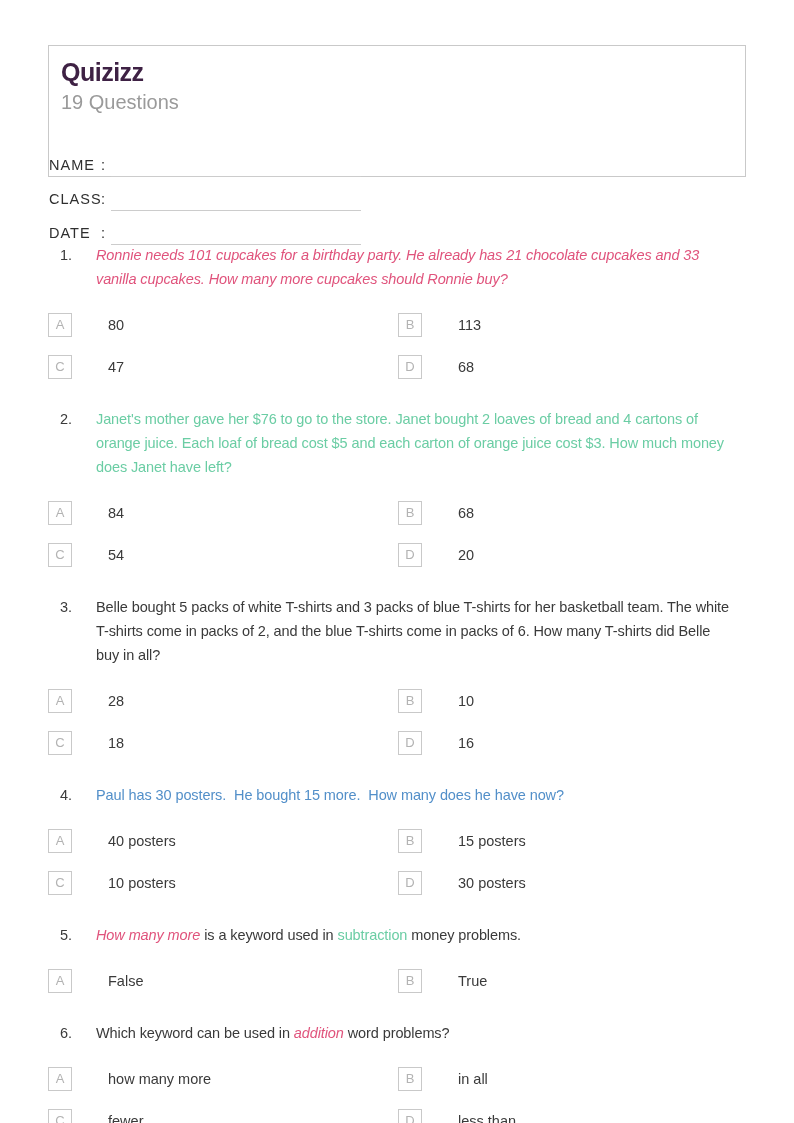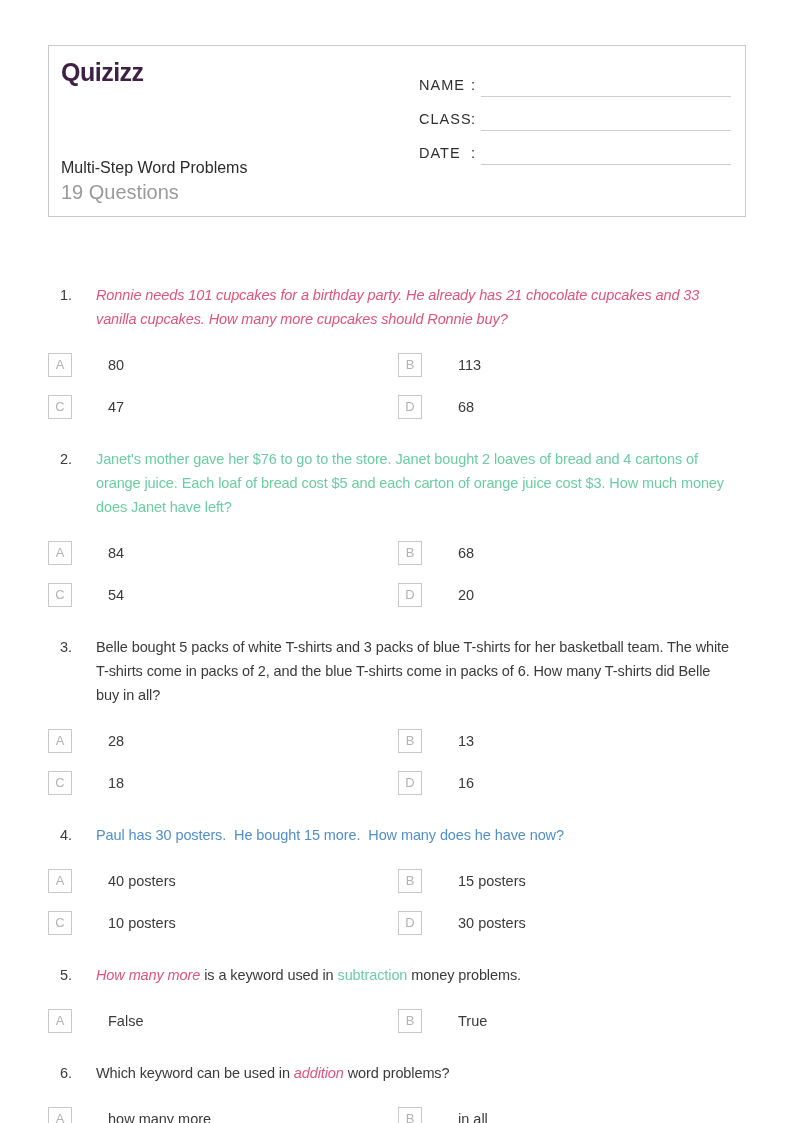--- a/index.html
+++ b/index.html
@@ -10,23 +10,24 @@
     overflow: hidden;
     font-family: "Liberation Sans", sans-serif;
     color: var(--ink, #3a3a3a);
     position: relative;
   }
   .page { padding: 0 48px; }
 
   
   .header-box {
     margin-top: 45px;
-    height: 172px;
+    height: 132px;
     border: 1px solid var(--box_border, #c9c9c9);
     display: flex;
+    flex-direction: column;
   }
   .header-left {
     flex: 1;
     padding: 12px 0 12px 12px;
     display: flex;
     flex-direction: column;
     justify-content: space-between;
   }
   .logo {
     font-size: 25px;
@@ -109,21 +110,20 @@
 </style>
 </head>
 <body>
 
 <div class="page">
 
   <div class="header-box">
     <div class="header-left">
       <div class="logo">Quizizz</div>
       <div class="title-block">
-        <div class="title">Multi-Step Word Problems</div>
         <div class="qcount">19 Questions</div>
       </div>
     </div>
     <div class="header-right">
       <div class="field-row">
         <span class="f-label">NAME</span>
           <span class="f-colon">:</span>
         <span class="f-line"></span>
       </div>
       <div class="field-row">
@@ -196,21 +196,21 @@
         <span class="q-num">3.</span>
         <p class="q-text"><span class="seg-ink">Belle bought 5 packs of white T-shirts and 3 packs of blue T-shirts for her basketball team. The white T-shirts come in packs of 2, and the blue T-shirts come in packs of 6. How many T-shirts did Belle buy in all?</span></p>
       </div>
       <div class="options">
         <div class="option">
           <span class="opt-box">A</span>
           <span class="opt-text">28</span>
         </div>
         <div class="option">
           <span class="opt-box">B</span>
-          <span class="opt-text">13</span>
+          <span class="opt-text">10</span>
         </div>
         <div class="option">
           <span class="opt-box">C</span>
           <span class="opt-text">18</span>
         </div>
         <div class="option">
           <span class="opt-box">D</span>
           <span class="opt-text">16</span>
         </div>
       </div>

